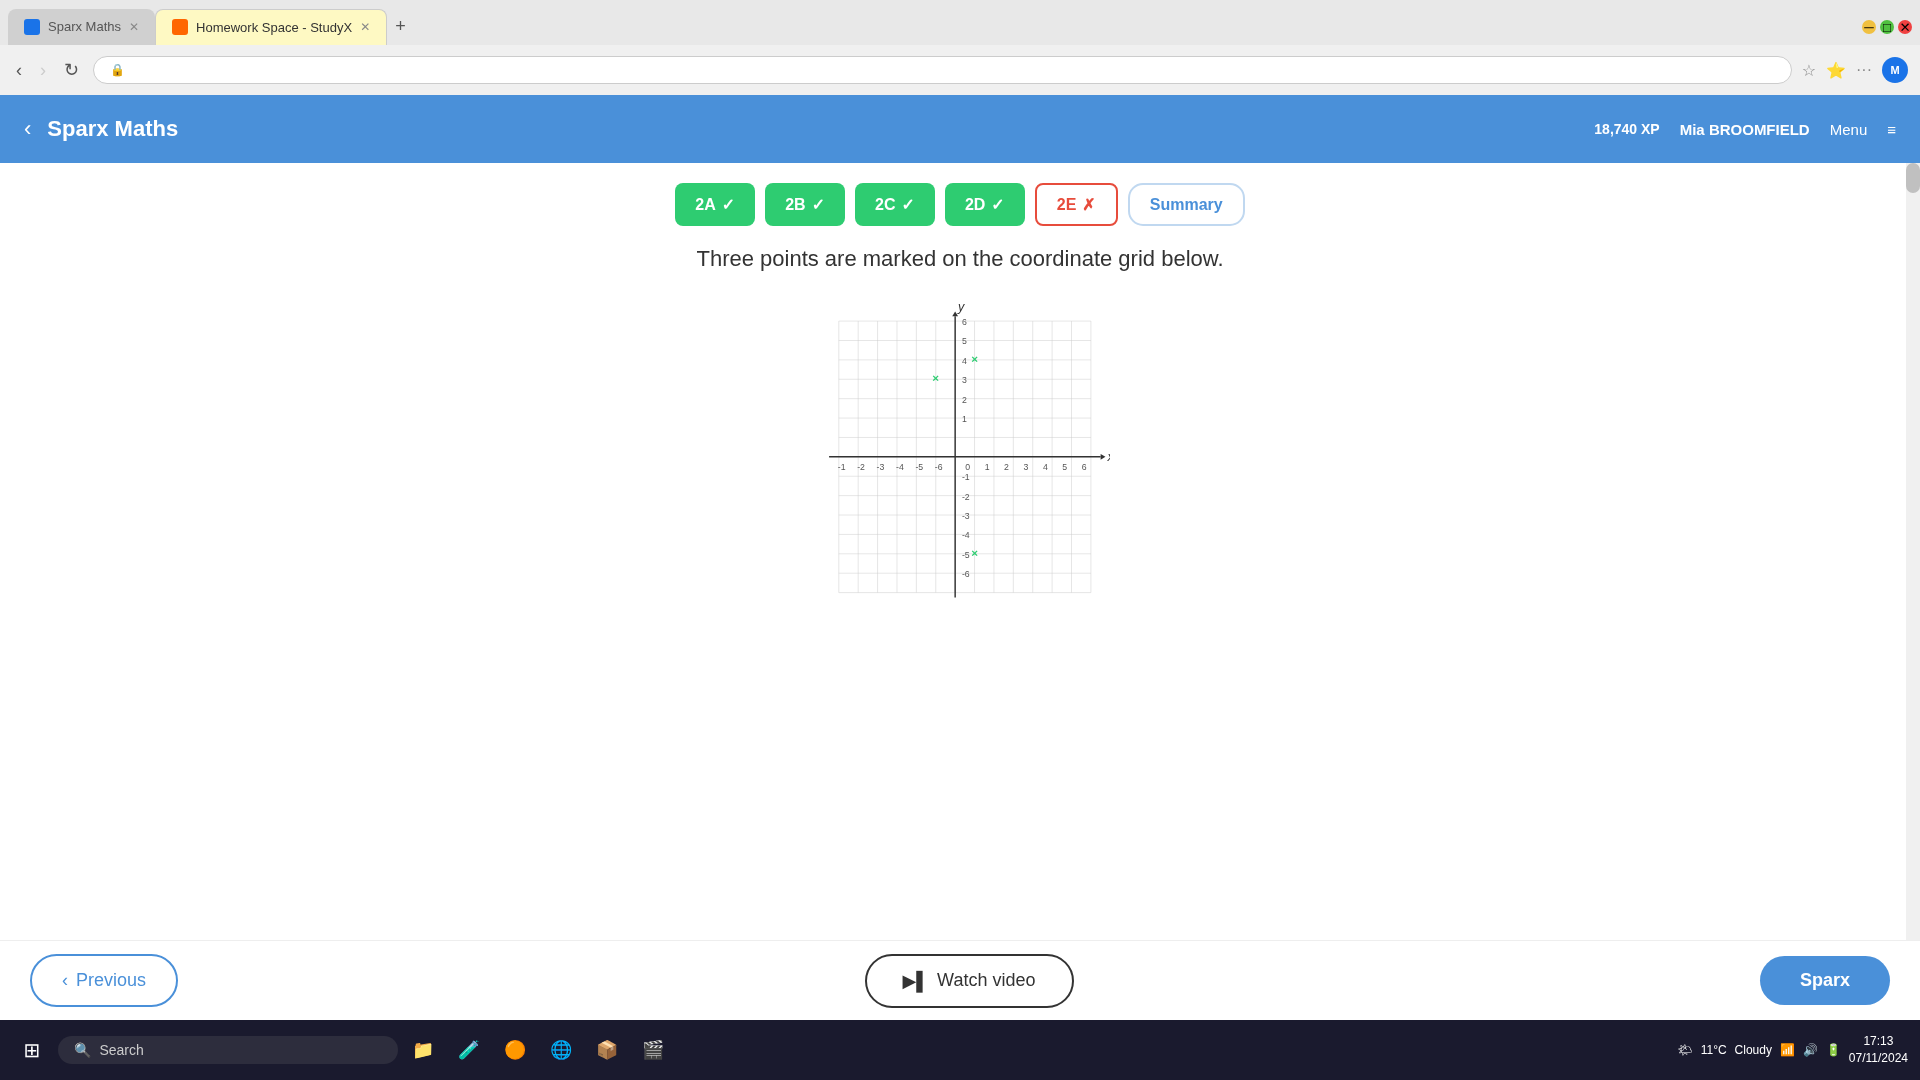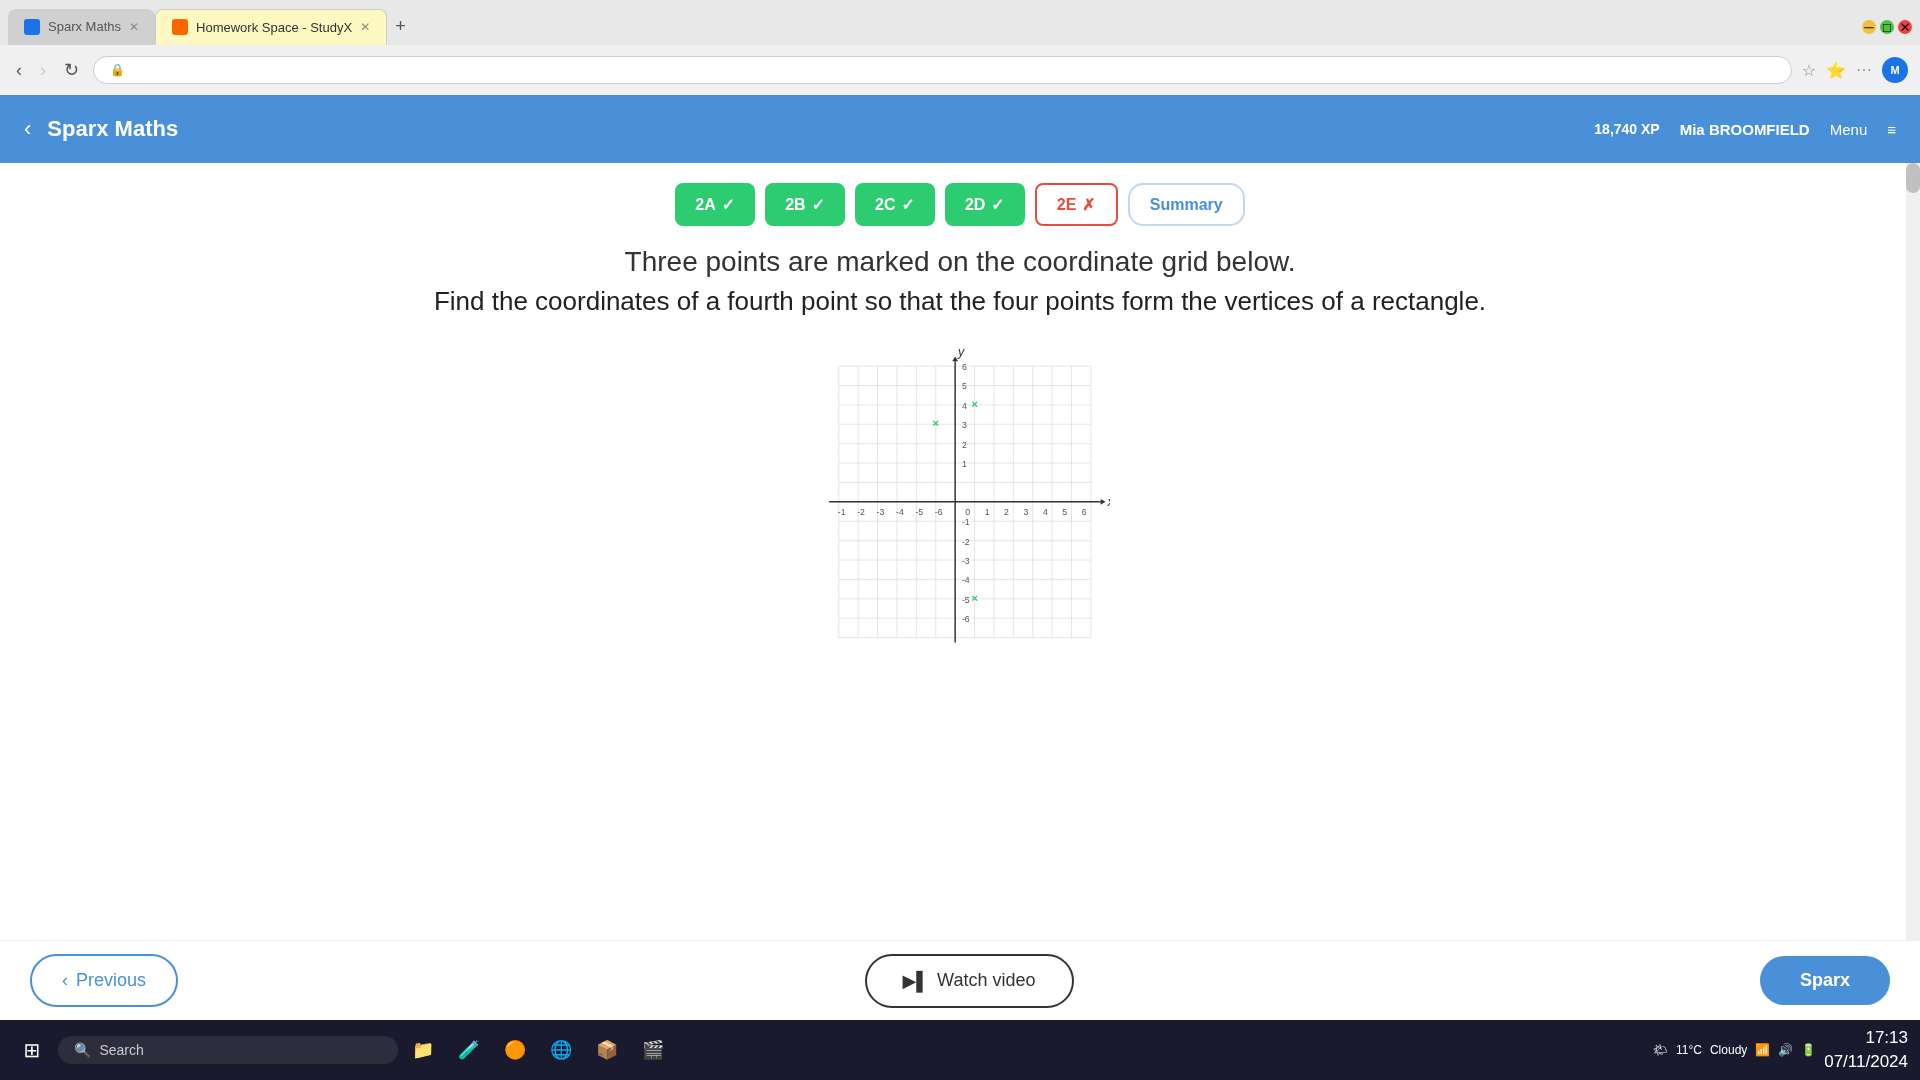--- a/index.html
+++ b/index.html
@@ -108,23 +108,23 @@
     .task-tab.current { background: #fff; color: #e74c3c; border: 2px solid #e74c3c; }
     .task-tab.summary { background: #fff; color: #4a90d9; border: 2px solid #c0d8f0; border-radius: 15px; }
 
     
     .question-area {
       text-align: center;
       padding: 0 200px;
       margin-bottom: 20px;
     }
     .question-line1 {
-      font-size: 28px;
+      font-size: 22px;
       color: #333;
-      margin-bottom: 8px;
+      margin-bottom: 14px;
     }
     .question-line2 {
       font-size: 26px;
       color: #222;
       font-weight: 500;
     }
 
     
     .grid-container {
       display: flex;
@@ -209,21 +209,21 @@
       border-radius: 20px;
       padding: 6px 16px;
       display: flex;
       align-items: center;
       gap: 8px;
       width: 340px;
       color: #ccc;
       font-size: 14px;
     }
     .taskbar-icons { margin-left: auto; display: flex; align-items: center; gap: 8px; color: #fff; font-size: 12px; }
-    .time-display { color: #fff; font-size: 17px; text-align: right; line-height: 1.4; }
+    .time-display { color: #fff; font-size: 12px; text-align: center; line-height: 1.4; }
 
     
     .scrollbar {
       position: absolute;
       right: 0;
       top: 0;
       width: 14px;
       height: 100%;
       background: #f0f0f0;
     }
@@ -310,21 +310,20 @@
       <span>2E</span>
       <span style="color:#e74c3c;">✗</span>
     </button>
     <button class="task-tab summary">
       <span>Summary</span>
     </button>
   </div>
 
   <div class="question-area">
     <div class="question-line1">Three points are marked on the coordinate grid below.</div>
-    <div class="question-line2">Find the coordinates of a fourth point so that the four points form the vertices of a rectangle.</div>
   </div>
 
   <div class="grid-container">
     <svg width="300" height="320" viewBox="-10 -20 300 330">
 
       <line x1="15" y1="10" x2="15" y2="290" stroke="#ccc" stroke-width="0.5"></line>
       <line x1="35" y1="10" x2="35" y2="290" stroke="#ccc" stroke-width="0.5"></line>
       <line x1="55" y1="10" x2="55" y2="290" stroke="#ccc" stroke-width="0.5"></line>
       <line x1="75" y1="10" x2="75" y2="290" stroke="#ccc" stroke-width="0.5"></line>
       <line x1="95" y1="10" x2="95" y2="290" stroke="#ccc" stroke-width="0.5"></line>

